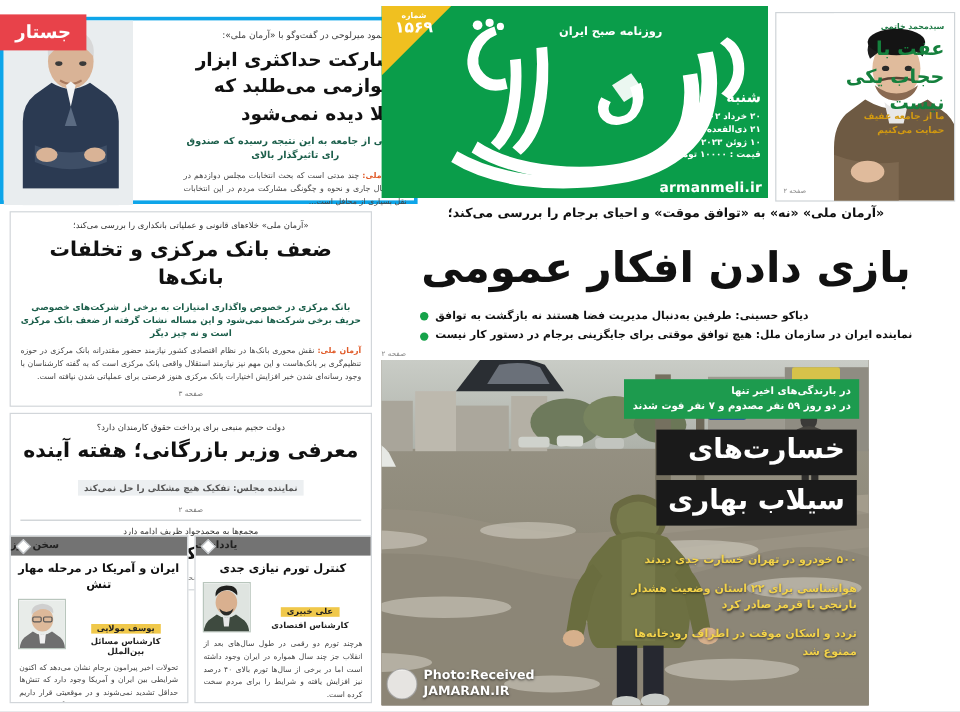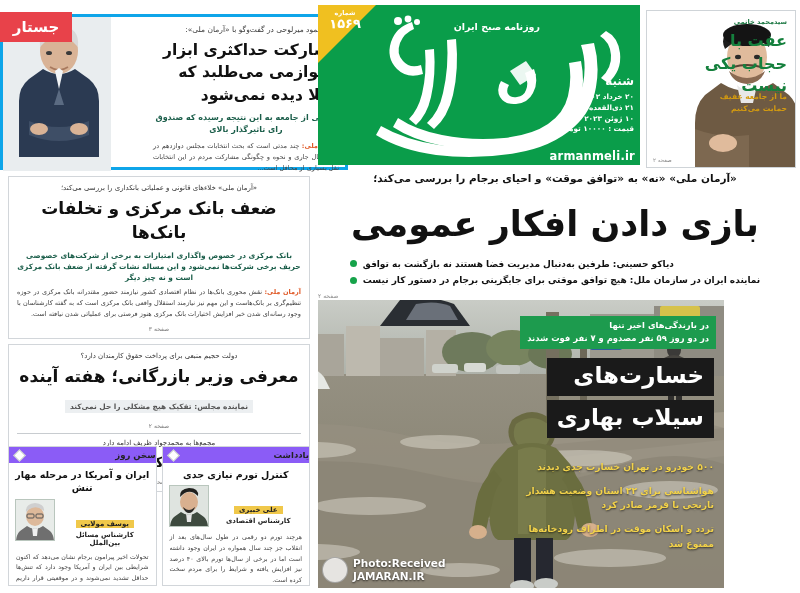--- a/index.html
+++ b/index.html
@@ -49,21 +49,21 @@
     width: 46px;
     color: #ffffff;
     text-align: center;
     line-height: 1.05;
     transform: rotate(-0.5deg);
   }
   .badge-label { font-size: 6.5px; font-weight: bold; display:block; }
   .badge-num { font-size: 13px; font-weight: bold; display:block; }
 
   .masthead-sub {
-    position: absolute; right: 100px; top: 16px;
+    position: absolute; right: 88px; top: 16px;
     color: #ffffff; font-size: 9.5px; font-weight: bold;
     letter-spacing: 0.3px;
   }
   .logo-wordmark {
     position: absolute;
     left: 20px; top: 8px;
     width: 292px; height: 150px;
     pointer-events: none;
   }
   .dateblock {
@@ -117,22 +117,22 @@
   .art-sub { font-size: 7.4px; font-weight:bold; color:#1b5e4a; text-align:center; line-height:1.5; margin-bottom:4px;}
   .art-sub.grey { color:#555; background:#eceff1; display:inline-block; padding:1px 5px; }
   .art-body { font-size: 6.5px; color:#444; line-height:1.65; text-align: justify; }
   .art-body .brand { color:#e05a28; font-weight:bold; }
   .rule { height:1px; background:#c8ccd0; margin: 4px 0 5px; }
 
   
   .opwrap { position: absolute; left: 8px; top: 446px; width: 302px; height: 140px; display:flex; gap:5px; flex-direction: row-reverse;}
   .opcol { flex:1; border:1px solid #d2d6da; background:#fff; position:relative; overflow:hidden; }
   .op-tag {
-    background:#8b5cf6; color:#222; font-size:8.5px; font-weight:bold;
-    text-align:right; padding:3px 0 3px; letter-spacing:1px;
+    background:#737373; color:#222; font-size:8.5px; font-weight:bold;
+    text-align:left; padding:3px 0 3px; letter-spacing:1px;
     position:relative;
   }
   .op-tag::before{
     content:""; position:absolute; left:6px; top:4px;
     width:7px;height:7px;background:#fff;border:1px solid #c0c4c8;transform:rotate(45deg);
   }
   .op-title { font-size:9.5px; font-weight:bold; color:#111; text-align:center; padding:5px 6px 4px; line-height:1.4;}
   .op-meta { display:flex; align-items:flex-start; gap:5px; padding:0 6px; flex-direction: row-reverse;}
   .op-photo { width:40px; height:42px; border:1px solid #b9c6bd; overflow:hidden; flex:none;}
   .op-names { text-align:center; padding-top:12px; flex:1;}

